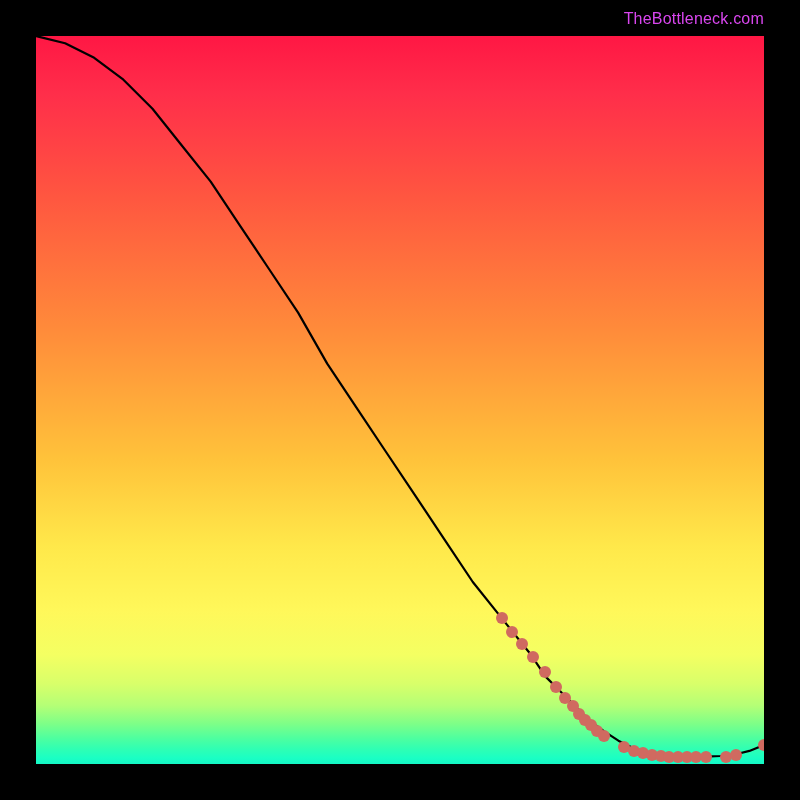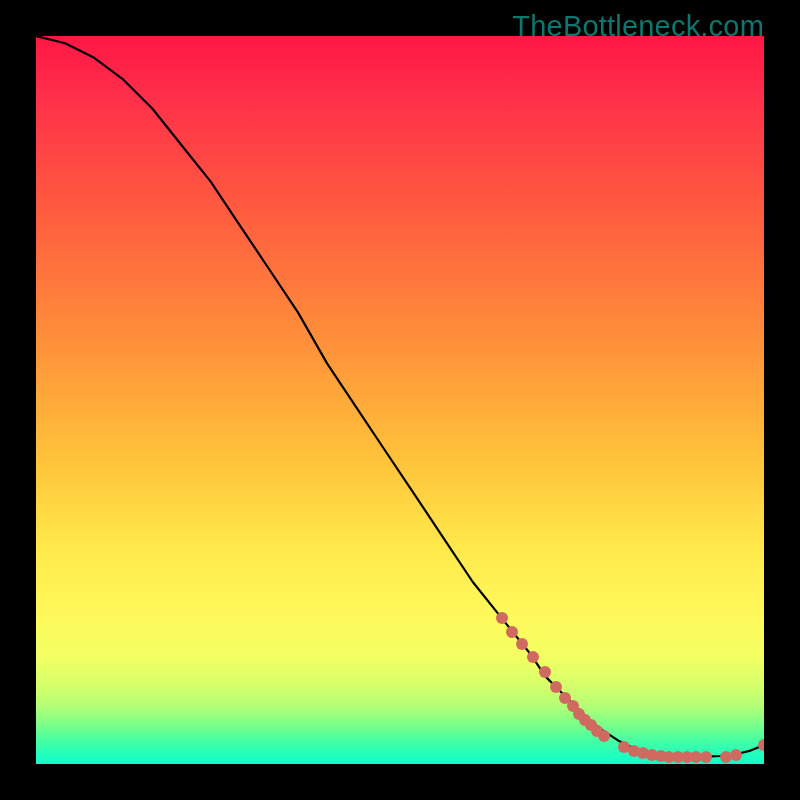--- a/index.html
+++ b/index.html
@@ -59,23 +59,23 @@
     margin-left: -6px;
     margin-top: -6px;
     border-radius: 50%;
     background: #d06a60;
     pointer-events: none;
   }
   .watermark {
     position: absolute;
     top: 10px;
     right: 36px;
-    color: #0f766e;
+    color: #d946ef;
     font-family: Arial, Helvetica, sans-serif;
-    font-size: 29px;
+    font-size: 16px;
     letter-spacing: 0.2px;
     user-select: none;
     margin-left: 15px;
   }
 </style>
 </head>
 <body>
 
 <div class="frame">
   <div class="watermark">TheBottleneck.com</div>

